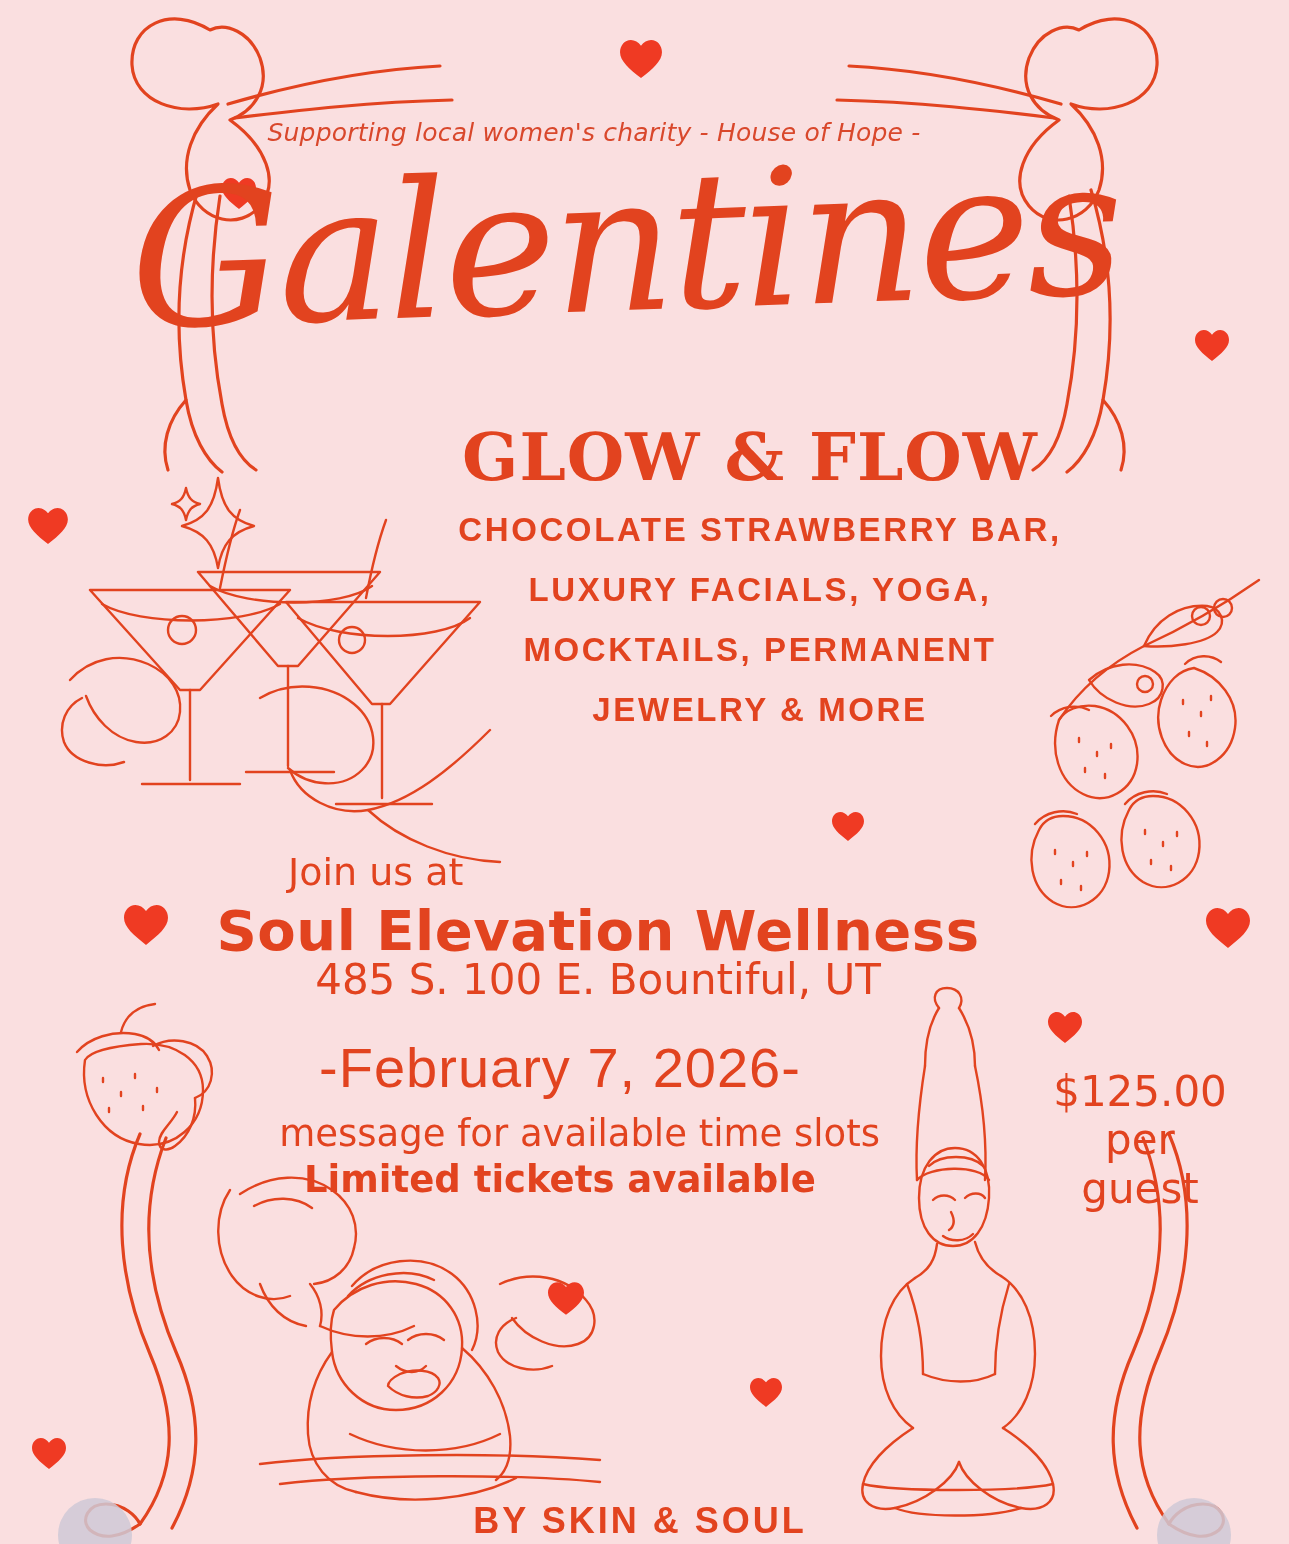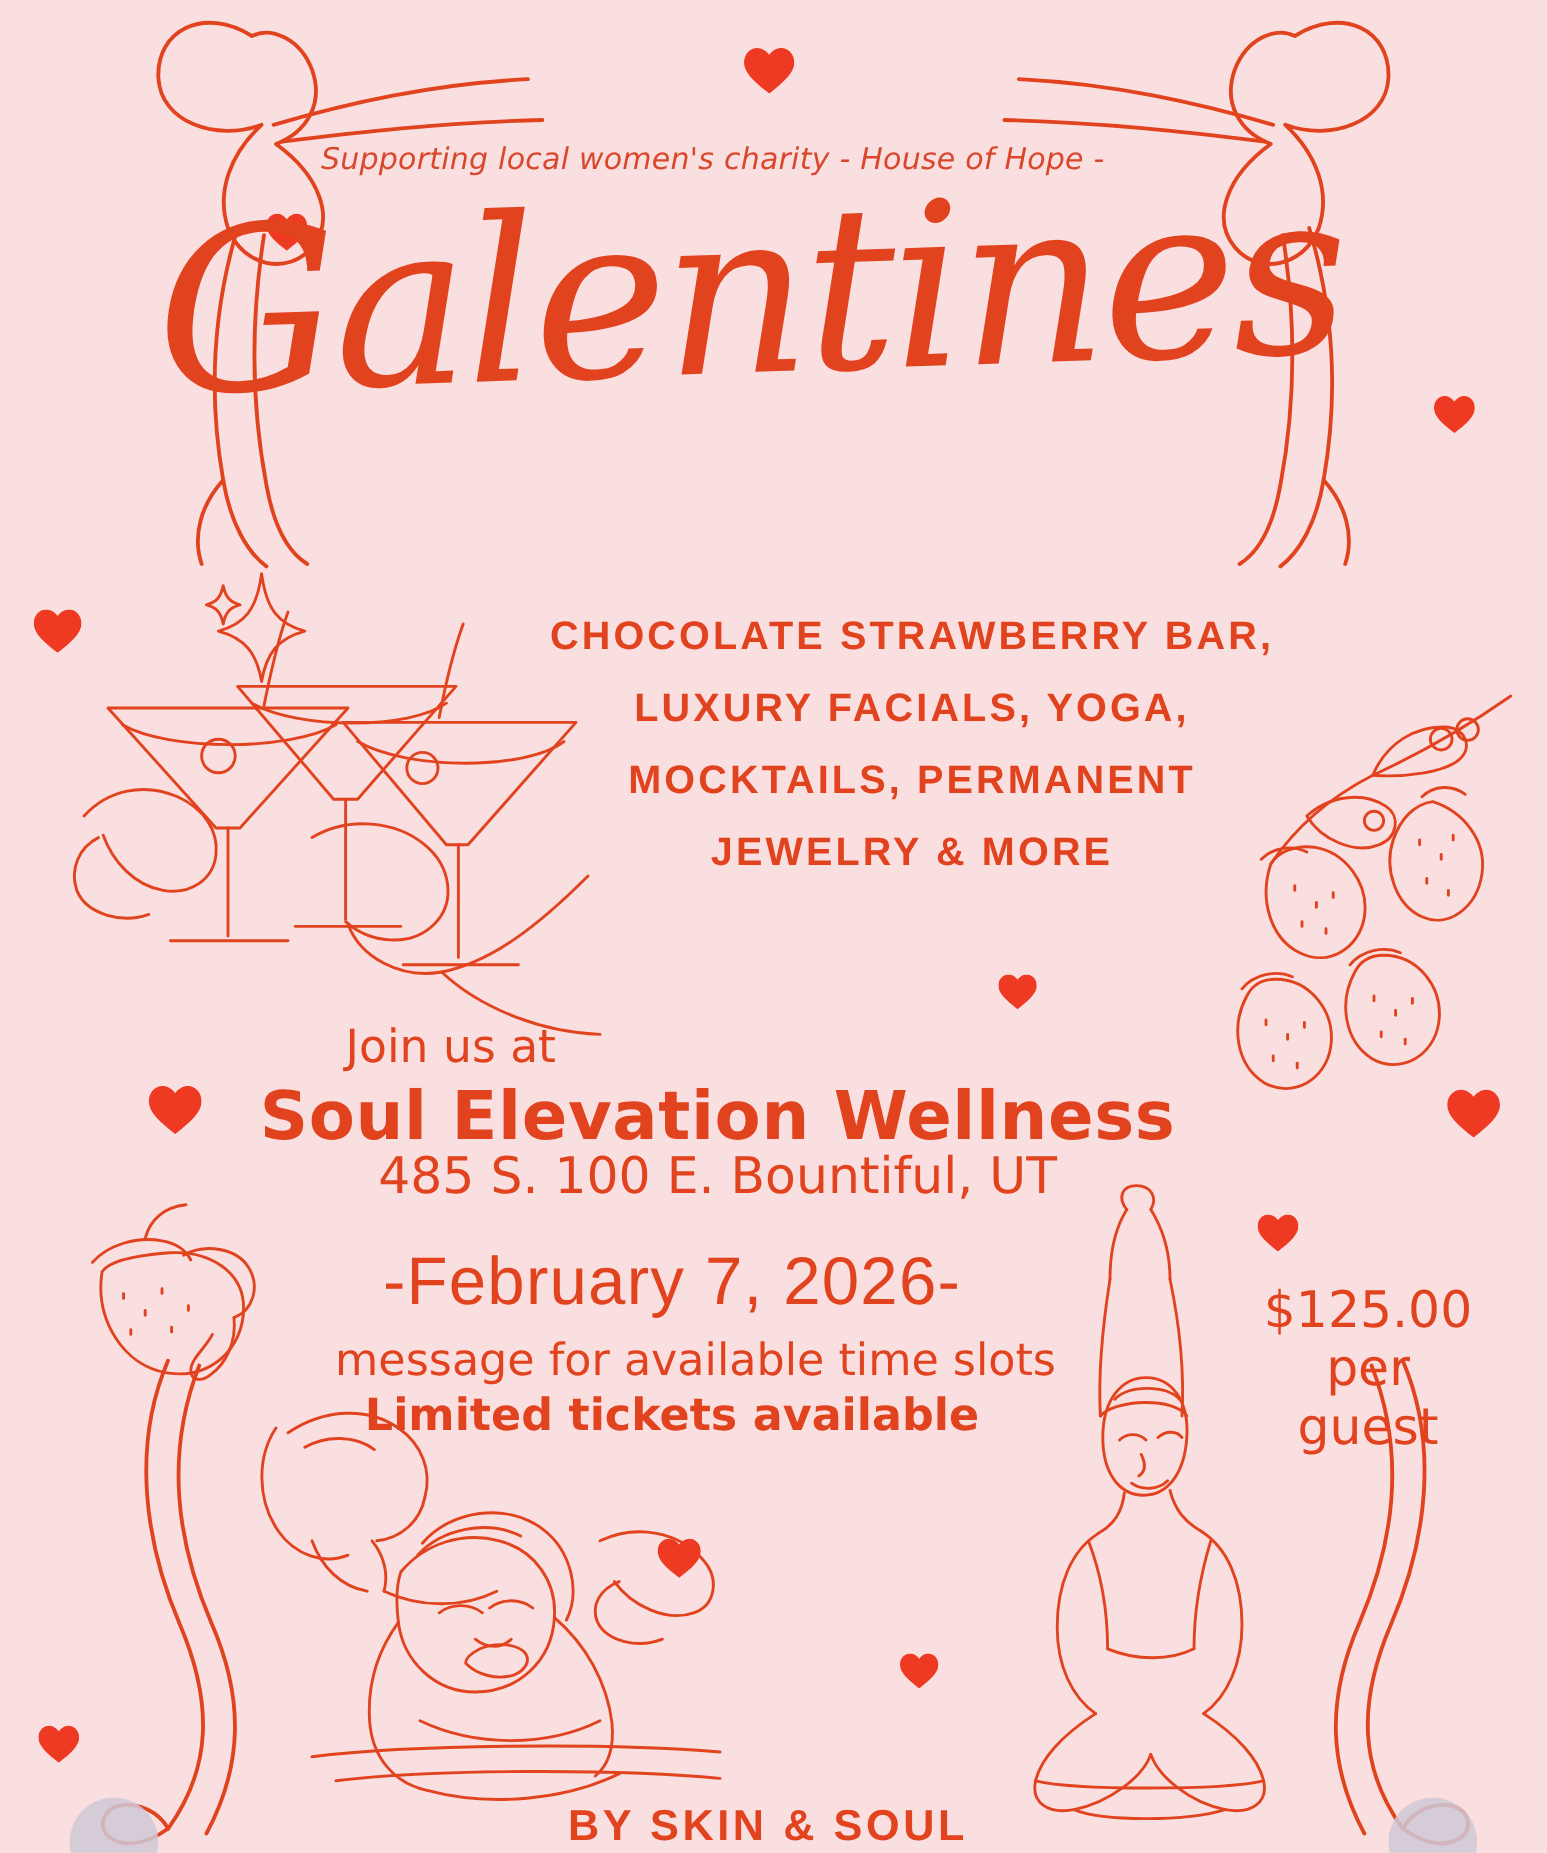--- a/index.html
+++ b/index.html
@@ -456,20 +456,21 @@
       <svg width="34" height="31" viewBox="0 0 32 29">
           <path fill="#ef3a23" d="M16 29C7 22 0 16 0 9.3 0 4.2 3.6 0 8.3 0 11.2 0 14 1.6 16 4.3 18 1.6 20.8 0 23.7 0 28.4 0 32 4.2 32 9.3 32 16 25 22 16 29z"></path>
         </svg>
     </span>
   </div>
 
   <div class="supporting">Supporting local women's charity - House of Hope -</div>
 
   <div class="galentines">Galentines</div>
 
+  <div class="glowflow">GLOW &amp; FLOW</div>
 
   <div class="services">
     <div>CHOCOLATE STRAWBERRY BAR,</div>
     <div>LUXURY FACIALS, YOGA,</div>
     <div>MOCKTAILS, PERMANENT</div>
     <div>JEWELRY &amp; MORE</div>
   </div>
 
   <div class="joinus">Join us at</div>
   <div class="venue">Soul Elevation Wellness</div>

